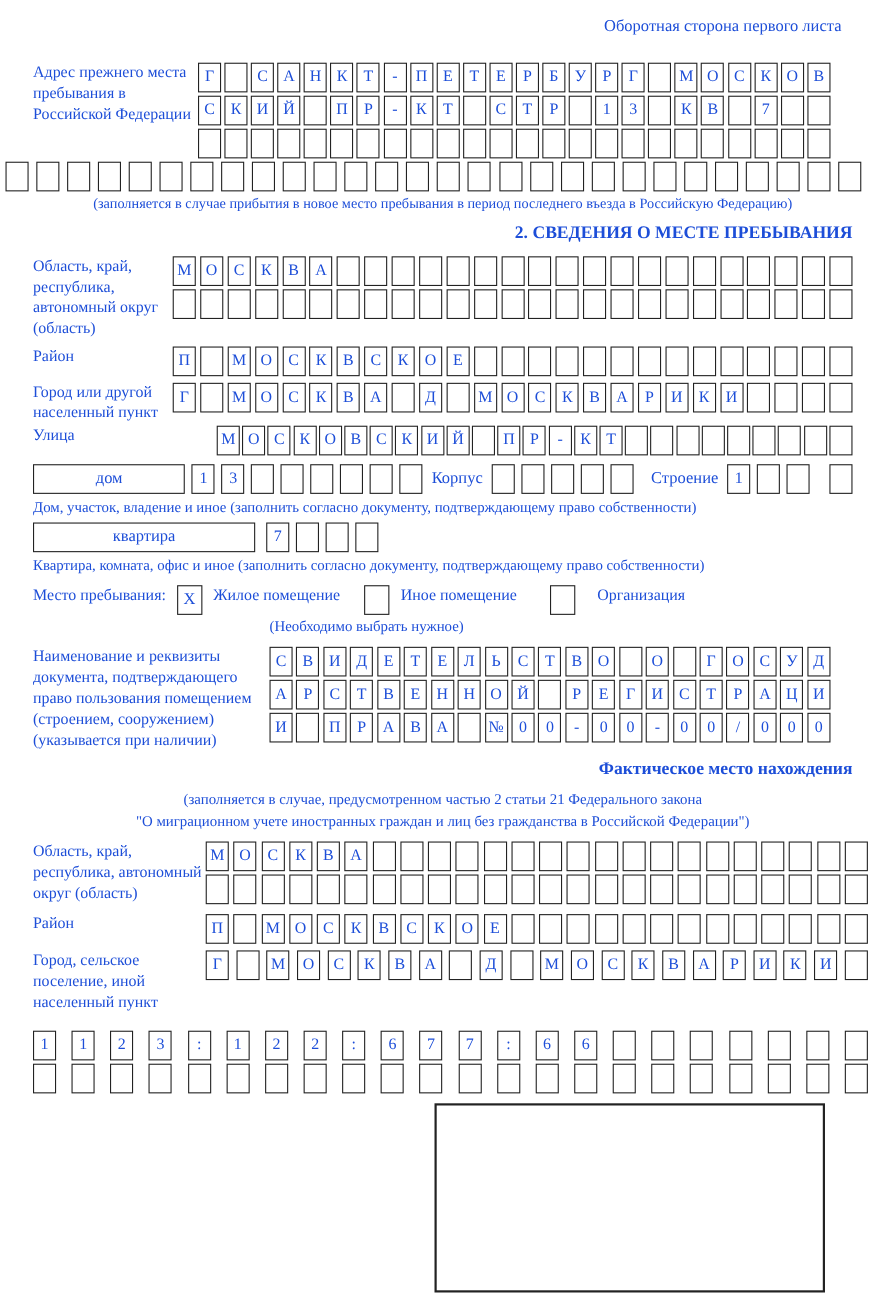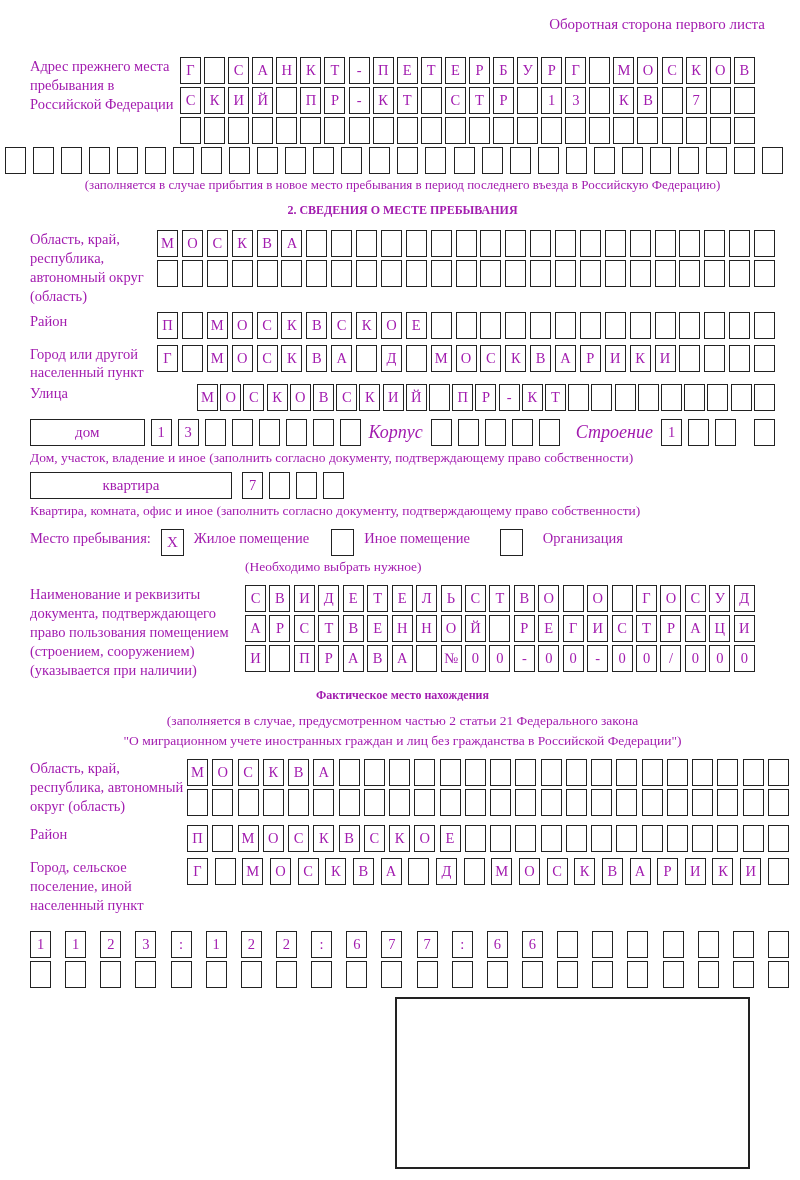--- a/index.html
+++ b/index.html
@@ -1,53 +1,53 @@
 <!DOCTYPE html>
 <html><head>
 <meta charset="utf-8">
 <style>
   html,body{margin:0;padding:0;background:#fff;}
   .page{
     position:relative;
     width:800px;height:1180px;
-    background:#fff;color:#a21caf;
+    background:#fff;color:#1d4ed8;
     font-family:"Liberation Serif","DejaVu Serif",serif;
     font-size:14px;
     box-sizing:border-box;
     padding:16px 25px 0 30px;
     overflow:hidden;
   }
   .hdr-note{text-align:right;font-size:15px;padding-right:10px;margin-bottom:24px;}
   .form-row{display:flex;align-items:flex-start;}
   .lbl{font-size:14.5px;line-height:1.3;}
   .cells{display:flex;justify-content:space-between;flex:1;margin-bottom:3px;}
   .cells-tight{display:flex;gap:6px;}
   .cell{
     width:19px;height:25px;flex:0 0 19px;
     border:1.7px solid #222;box-sizing:content-box;
     display:flex;align-items:center;justify-content:center;
     font-size:14.5px;background:#fff;
   }
   .cells-tight .cell{flex:0 0 19px;}
   .note{font-size:13px;text-align:center;line-height:1.25;}
-  .sec-title{font-size:12px;font-weight:bold;text-align:center;margin:10px 0 12px 0;}
+  .sec-title{font-size:16px;font-weight:bold;text-align:right;margin:10px 0 12px 0;}
   .lblcol-top{flex:0 0 150px;}
   .lblcol-s2{flex:0 0 127px;}
   .lblcol-doc{flex:0 0 215px;}
   .lblcol-f{flex:0 0 157px;}
   .rowscol{flex:1;display:flex;flex-direction:column;}
   .mr-top{margin-right:20px;}
   .mr-f{margin-right:-14px;}
   .fullrow{margin-left:-25px;margin-right:-8px;}
   .boxfield{
     border:1.8px solid #222;height:25px;box-sizing:content-box;
     display:flex;align-items:center;justify-content:center;font-size:15px;
   }
   .house-line{display:flex;align-items:center;margin-top:5px;margin-bottom:4px;}
-  .inline-lbl{font-size:18px;padding:0 8px;white-space:nowrap;font-style:italic;}
+  .inline-lbl{font-size:15px;padding:0 8px;white-space:nowrap;}
   .gap-last .cell:last-child{margin-left:12px;}
   .note-left{font-size:13.5px;margin:2px 0 6px 0;}
   .stay-row{display:flex;align-items:flex-start;margin-top:10px;}
   .chk{width:21px;height:25px;border:1.7px solid #222;display:flex;align-items:center;justify-content:center;font-size:15px;margin:0 10px;}
   .stay-note{font-size:13.5px;margin:3px 0 10px 215px;}
   .center-note{font-size:13.5px;text-align:center;line-height:1.5;}
   .stamp-box{margin-left:365px;width:355px;height:172px;border:2px solid #222;box-sizing:border-box;margin-top:6px;}
 </style>
 </head>
 <body>

